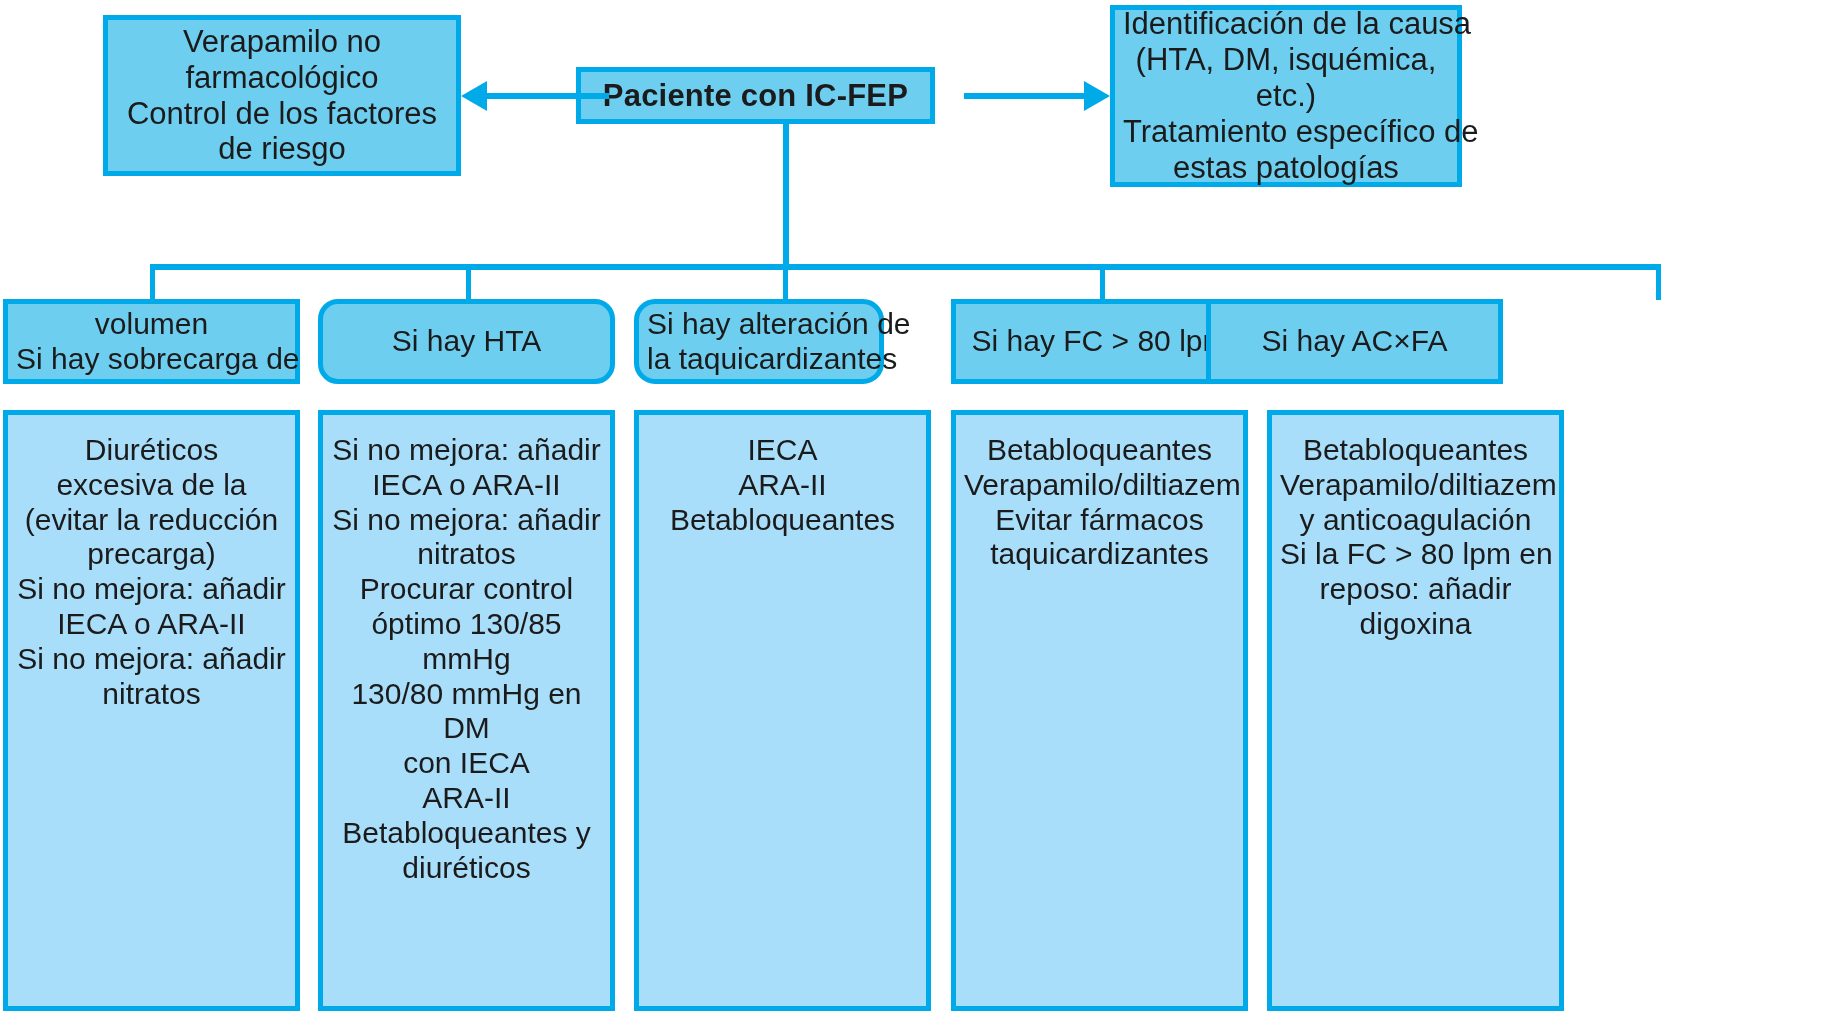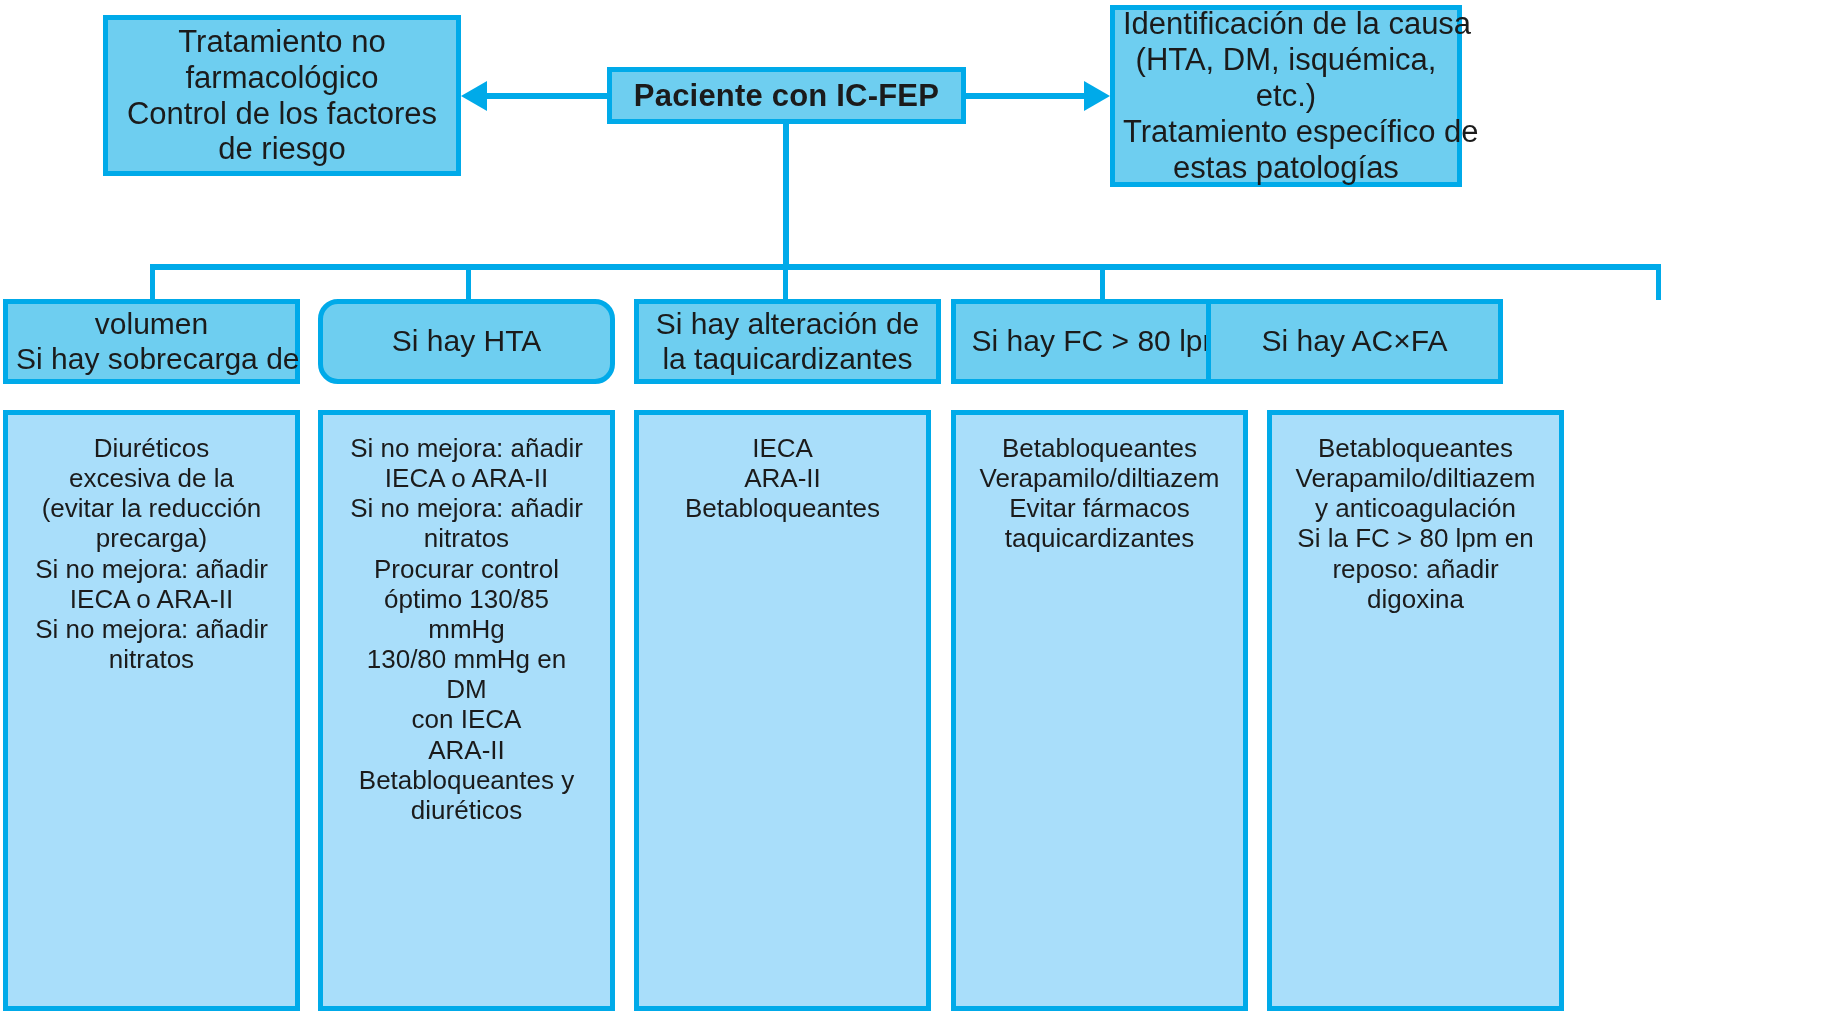--- a/index.html
+++ b/index.html
@@ -31,21 +31,21 @@
   }
   .node .lines { width: 100%; }
   .node .lines > div { white-space: nowrap; }
 
   .fill-mid  { background: #6ECEF0; }
   .fill-light{ background: #A9DEFA; }
 
   .top-node   { font-size: 31px; }
   .root-node  { font-size: 31px; font-weight: bold; letter-spacing: 0.2px; }
   .head-node  { font-size: 30px; }
-  .body-node  { font-size: 26px; align-items: flex-start; padding-top: 18px; }
+  .body-node  { font-size: 30px; align-items: flex-start; padding-top: 18px; }
 
   
   .hline {
     position: absolute;
     background: #00AAE9;
     height: 6px;
   }
   .vline {
     position: absolute;
     background: #00AAE9;
@@ -65,28 +65,28 @@
   .arrow-left  { border-right: 26px solid #00AAE9; }
   .arrow-right { border-left: 26px solid #00AAE9; }
 </style>
 </head>
 <body>
 
 <div id="canvas">
 
   <div class="node fill-mid top-node" style="left:103px; top:15px; width:358px; height:161px;">
     <div class="lines">
-      <div>Tratamiento no</div>
+      <div>Verapamilo no</div>
       <div>farmacológico</div>
       <div>Control de los factores</div>
       <div>de riesgo</div>
     </div>
   </div>
 
-  <div class="node fill-mid root-node" style="left:607px; top:67px; width:359px; height:57px;">
+  <div class="node fill-mid root-node" style="left:576px; top:67px; width:359px; height:57px;">
     <div class="lines">
       <div>Paciente con IC-FEP</div>
     </div>
   </div>
 
   <div class="node fill-mid top-node" style="left:1110px; top:5px; width:352px; height:182px;">
     <div class="lines">
       <div>Identificación de la causa</div>
       <div>(HTA, DM, isquémica,</div>
       <div>etc.)</div>
@@ -117,21 +117,21 @@
       <div>Si hay sobrecarga de</div>
     </div>
   </div>
 
   <div class="node fill-mid head-node" style="left:318px; top:299px; width:297px; height:85px;border-radius:20px;">
     <div class="lines">
       <div>Si hay HTA</div>
     </div>
   </div>
 
-  <div class="node fill-mid head-node" style="left:634px; top:299px; width:307px; height:85px;">
+  <div class="node fill-mid head-node" style="left:634px; top:299px; width:250px; height:85px;border-radius:21px;">
     <div class="lines">
       <div>Si hay alteración de</div>
       <div>la taquicardizantes</div>
     </div>
   </div>
 
   <div class="node fill-mid head-node" style="left:951px; top:299px; width:297px; height:85px;">
     <div class="lines">
       <div>Si hay FC &gt; 80 lpm</div>
     </div>

